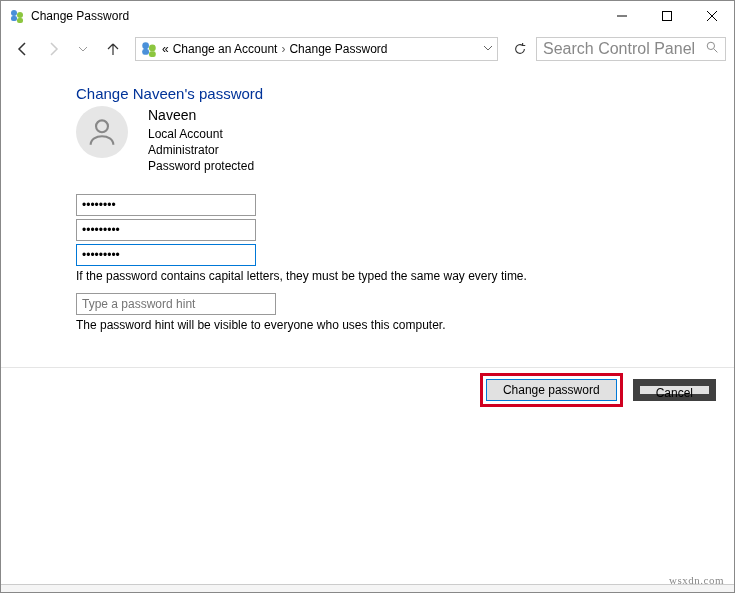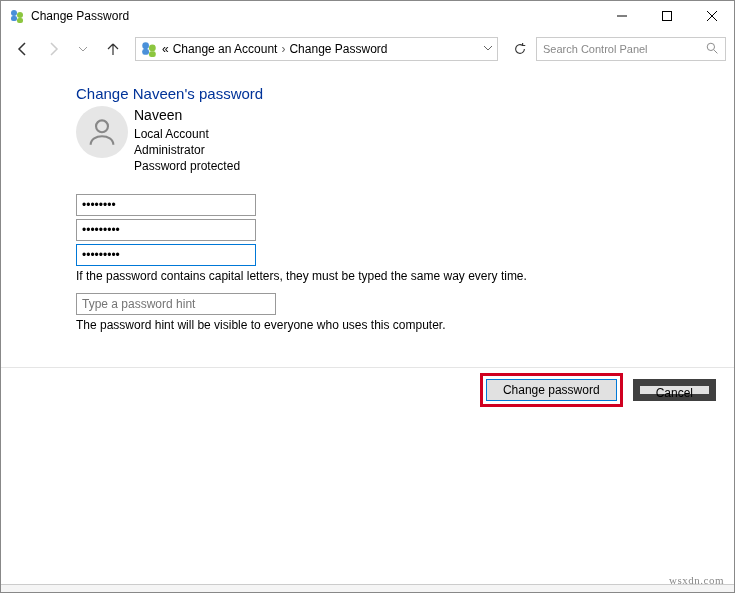--- a/index.html
+++ b/index.html
@@ -11,27 +11,27 @@
     .win-controls { display: flex; }
     .win-btn { width: 45px; height: 30px; display: flex; align-items: center; justify-content: center; }
 
     .navbar { height: 36px; display: flex; align-items: center; padding: 0 8px; gap: 2px; }
     .nav-arrow { width: 28px; height: 28px; display: flex; align-items: center; justify-content: center; color: #666; }
     .nav-arrow.disabled { color: #ccc; }
     .breadcrumb-box { flex: 1; height: 24px; border: 1px solid #ccc; display: flex; align-items: center; padding: 0 4px; margin: 0 6px; font-size: 12px; }
     .breadcrumb-box .sep { margin: 0 4px; color: #666; }
     .bc-icon { width: 18px; height: 18px; margin-right: 4px; }
     .refresh-btn { width: 28px; height: 24px; display: flex; align-items: center; justify-content: center; border: 1px solid transparent; }
-    .search-box { width: 190px; height: 24px; border: 1px solid #ccc; display: flex; align-items: center; padding: 0 6px; font-size: 11px; color: #888; position: relative; }
+    .search-box { width: 190px; height: 24px; border: 1px solid #ccc; display: flex; align-items: center; padding: 0 6px; font-size: 16px; color: #888; position: relative; }
     .search-box .mag { position: absolute; right: 6px; color: #888; }
 
     .content { padding: 18px 0 0 75px; }
     .page-title { color: #003399; font-size: 15px; font-weight: 400; margin-bottom: 4px; }
 
-    .user-block { display: flex; align-items: flex-start; gap: 6px; margin-bottom: 20px; }
+    .user-block { display: flex; align-items: flex-start; gap: 20px; margin-bottom: 20px; }
     .avatar { width: 52px; height: 52px; border-radius: 50%; background: #e6e6e6; display: flex; align-items: center; justify-content: center; }
     .user-meta { font-size: 12px; line-height: 1.35; }
     .user-name { font-size: 14px; margin-bottom: 1px; }
 
     .pw-input { display: block; width: 180px; height: 22px; border: 1px solid #999; padding: 0 5px; font-size: 12px; margin-bottom: 3px; font-family: inherit; }
     .pw-input.focused { border: 1px solid #0078d7; }
     .hint-text { font-size: 12px; margin: 3px 0 10px 0; }
     .hint-input { display: block; width: 200px; height: 22px; border: 1px solid #999; padding: 0 5px; font-size: 12px; color: #888; font-family: inherit; }
 
     .button-row { position: absolute; top: 372px; right: 18px; display: flex; gap: 10px; align-items: center; }

